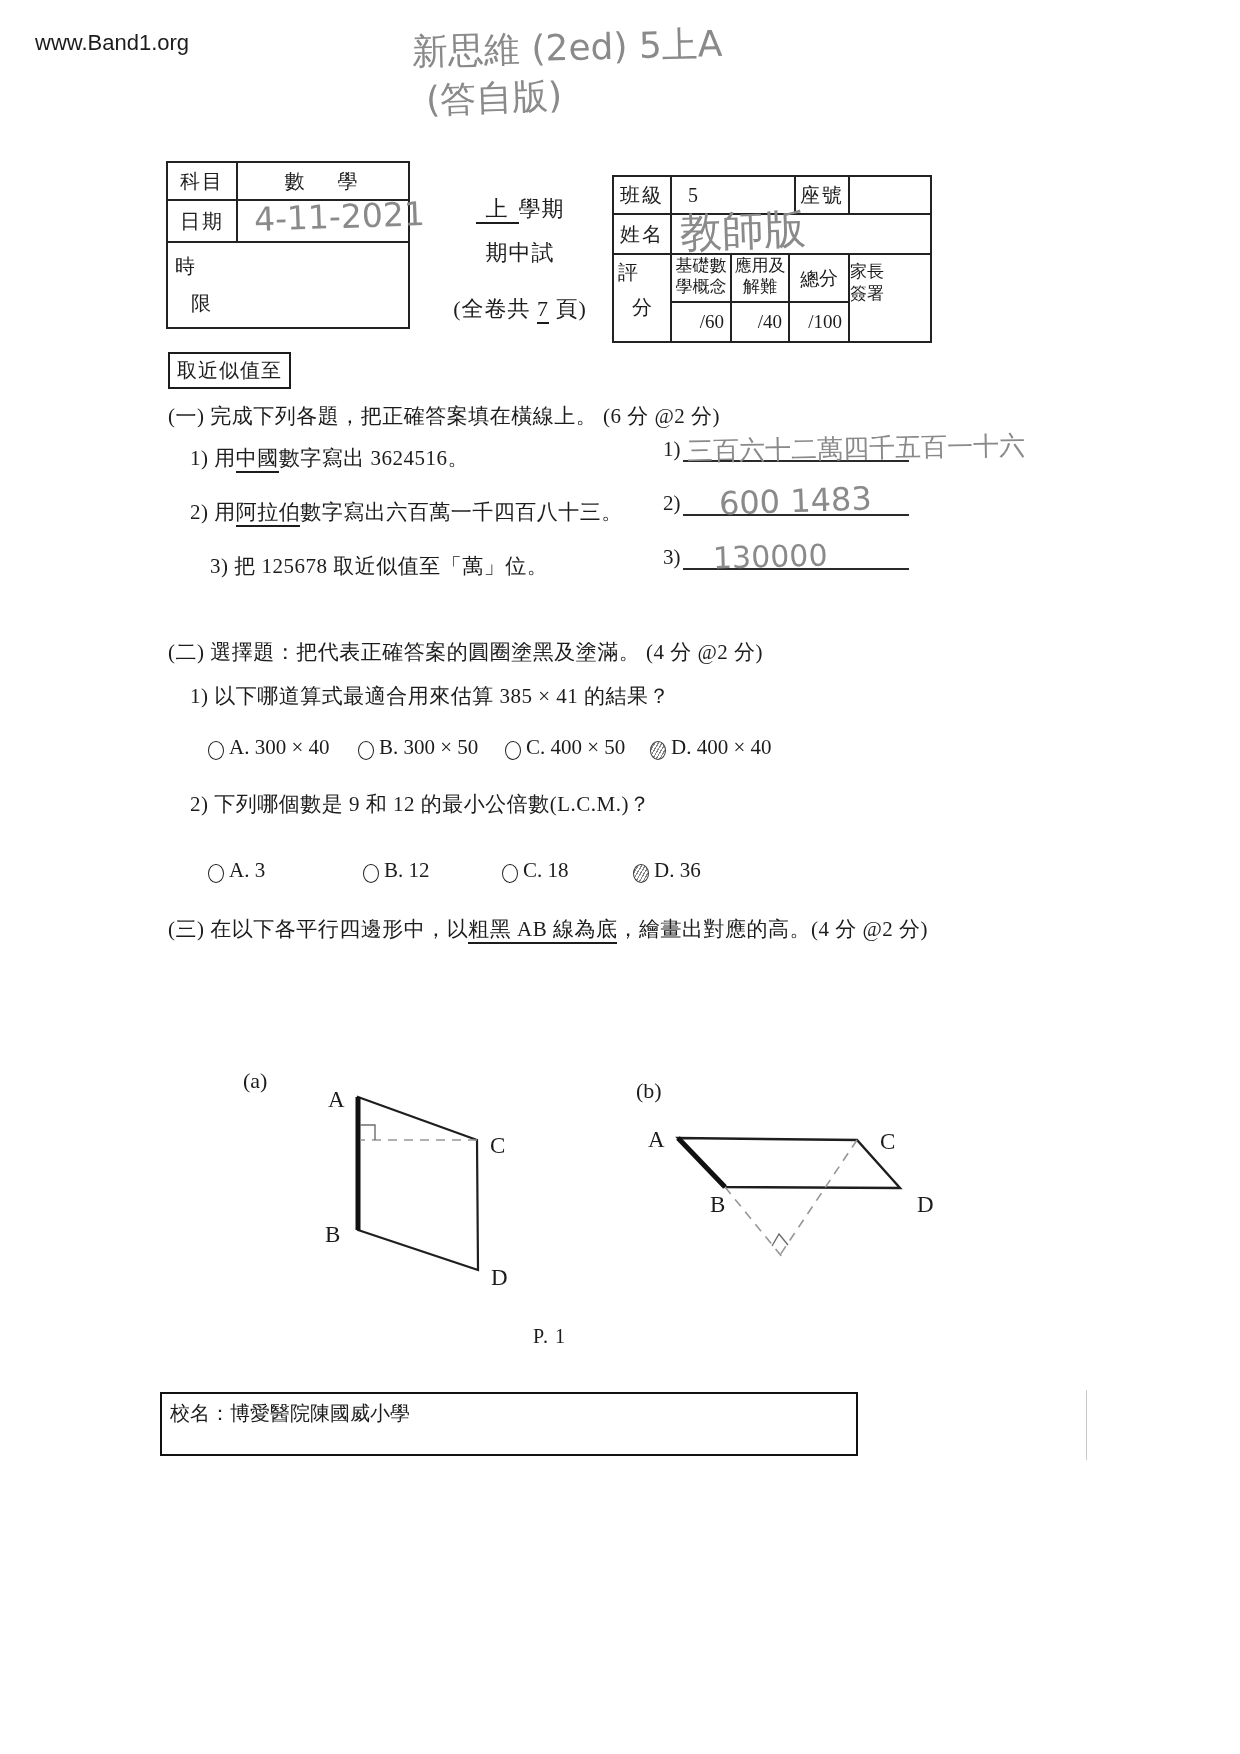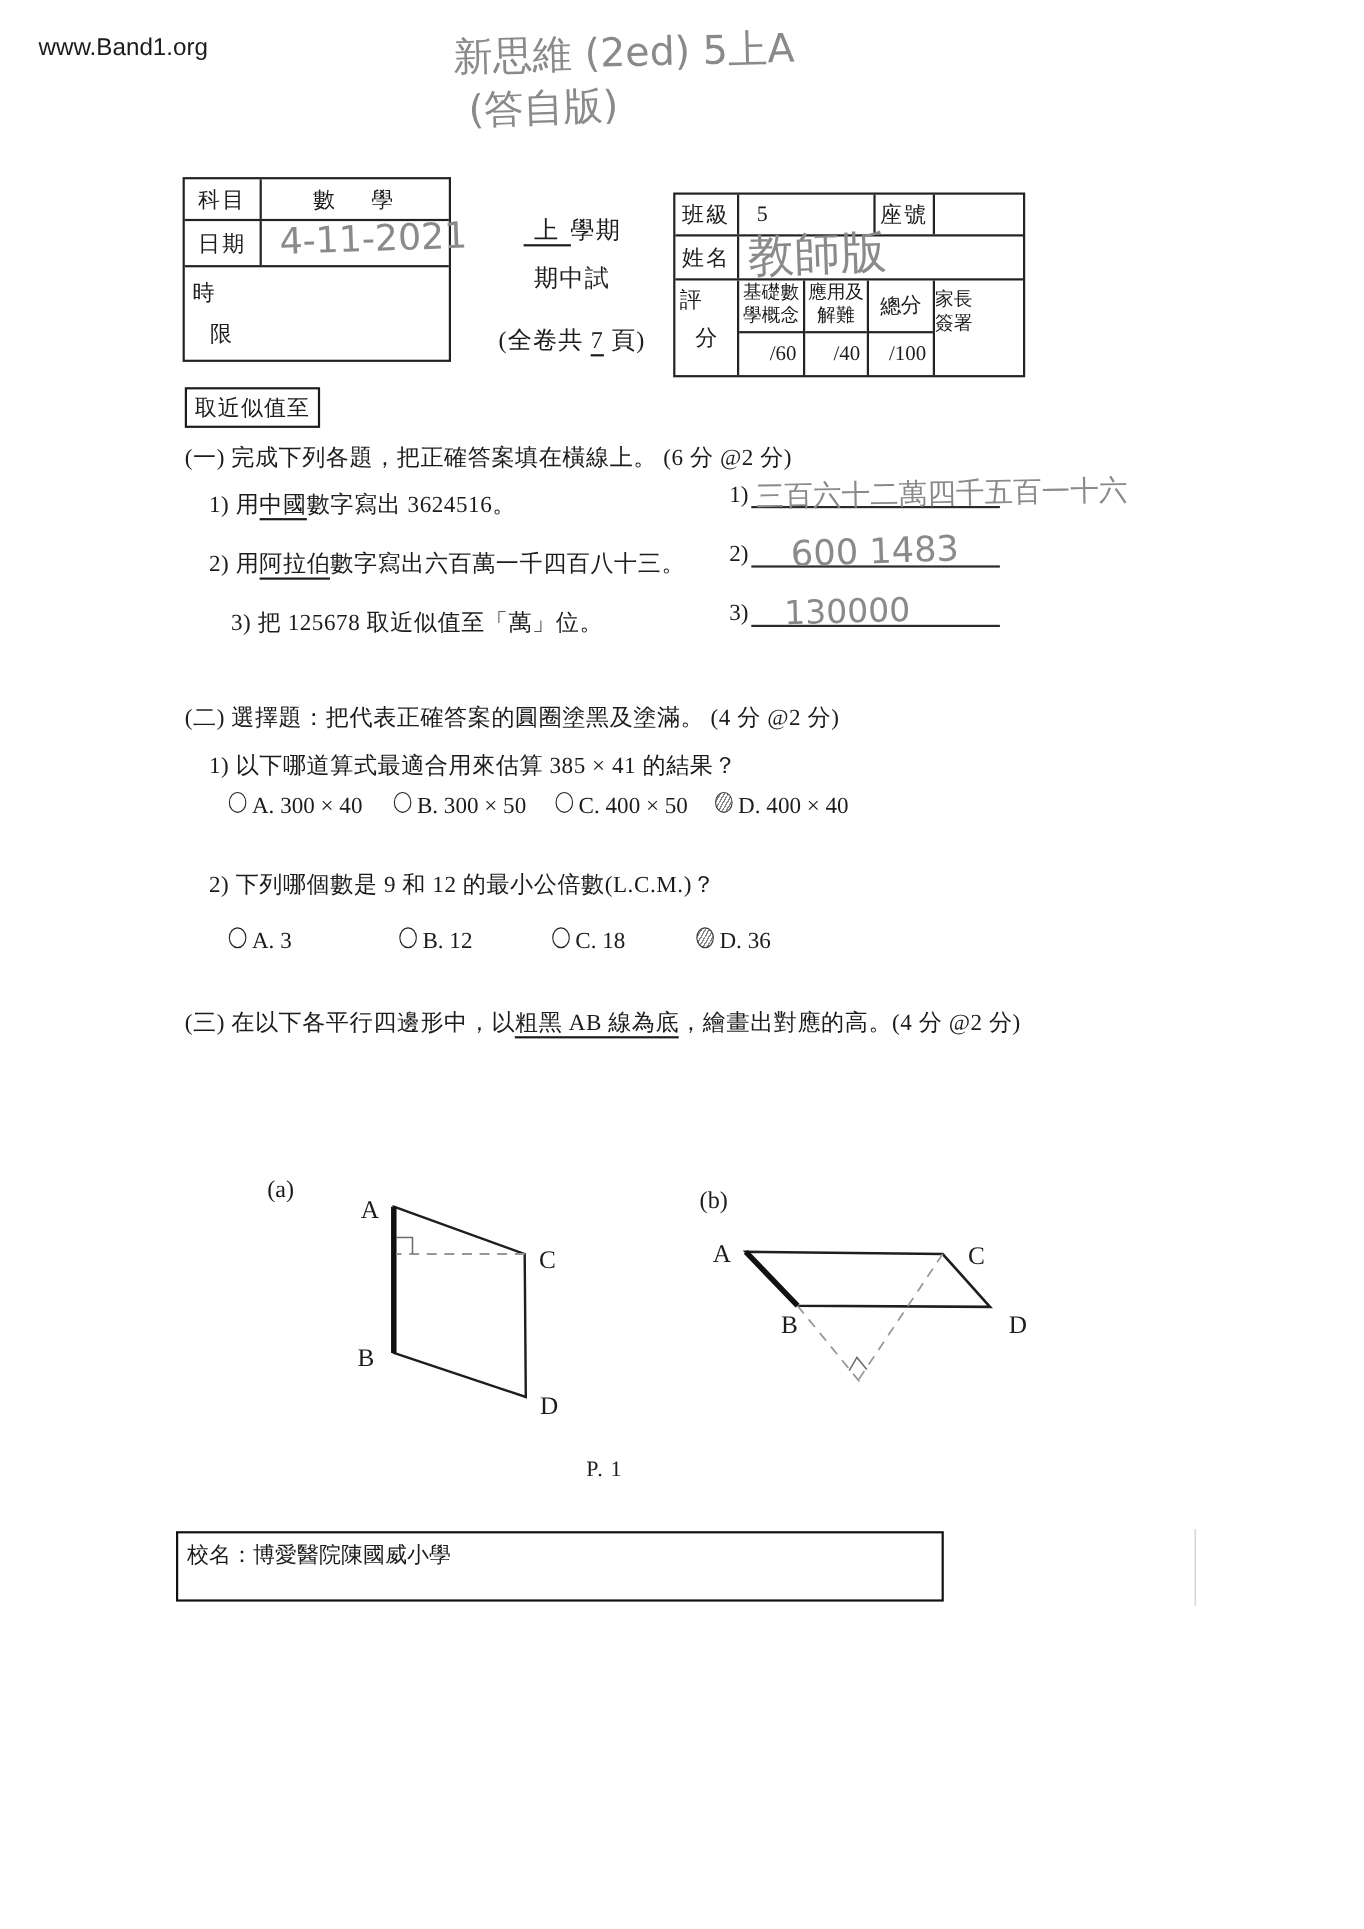--- a/index.html
+++ b/index.html
@@ -48,21 +48,21 @@
   .u-wide{border-bottom:2px solid #1c1c1c;padding:0 10px 1px 10px;}
   
   .badge{position:absolute;left:168px;top:352px;border:2px solid #1c1c1c;padding:3px 7px;font-size:20px;letter-spacing:1px;}
   
   .qline{position:absolute;font-size:21px;letter-spacing:0.5px;white-space:nowrap;}
   
   .ans-row{position:absolute;display:flex;align-items:flex-end;font-size:21px;}
   .ans-line{display:inline-block;width:226px;height:24px;border-bottom:2px solid #2a2a2a;position:relative;margin-left:2px;overflow:visible;}
   .hand-ans{position:absolute;left:4px;bottom:-6px;}
   
-  .opt{position:absolute;display:flex;align-items:flex-start;font-size:21px;white-space:nowrap;}
+  .opt{position:absolute;display:flex;align-items:flex-end;font-size:21px;white-space:nowrap;margin-top:15px;}
   .circle{display:inline-block;width:16px;height:19px;border:1.7px solid #222;border-radius:50%;margin-right:5px;box-sizing:border-box;}
   .scribble{
     background-image:repeating-linear-gradient(120deg,#858585 0 1.2px,transparent 1.2px 3.1px);
     border-color:#3a3a3a;
   }
   
   .figlabel{position:absolute;font-size:22px;}
   svg text{font-family:"Liberation Serif","DejaVu Serif",serif;font-size:23px;fill:#1c1c1c;}
   
   .src-box{position:absolute;left:160px;top:1392px;width:698px;height:64px;border:2px solid #111;box-sizing:border-box;padding:3px 8px;background:#fff;}

